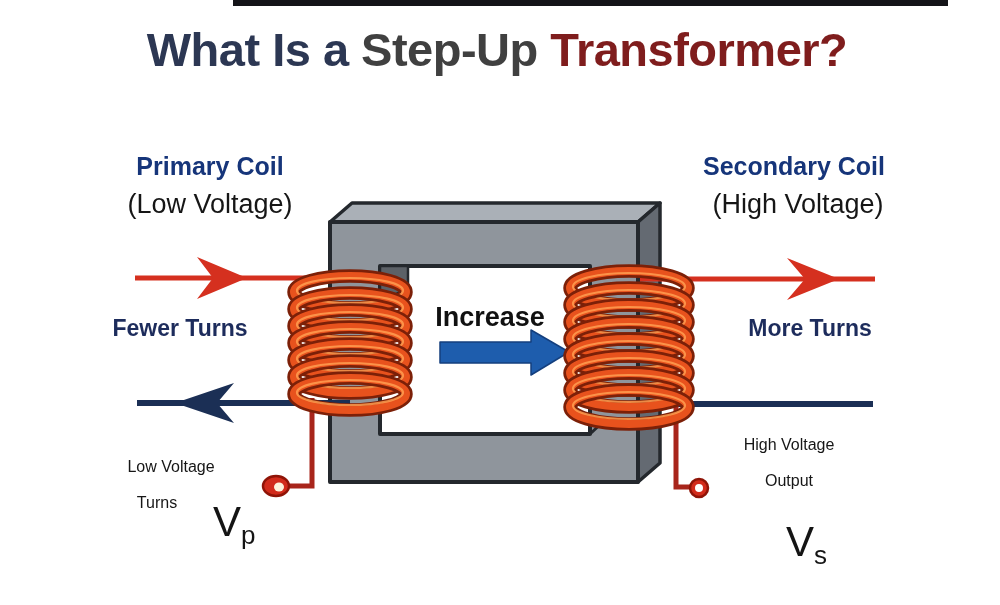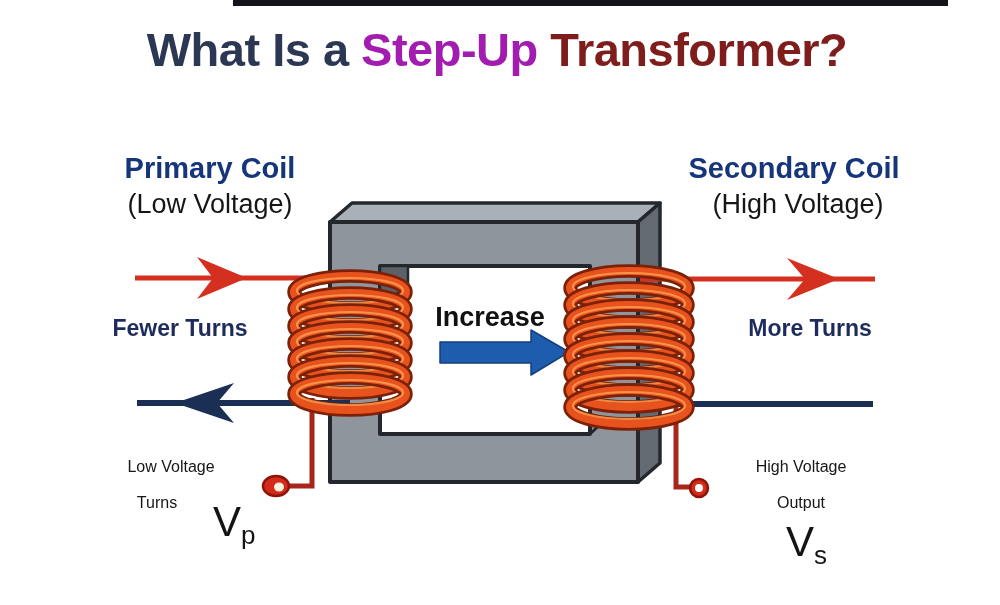--- a/index.html
+++ b/index.html
@@ -6,25 +6,25 @@
   .stage{
     position:relative;width:1000px;height:605px;background:#ffffff;
     font-family:"Liberation Sans","DejaVu Sans",sans-serif;overflow:hidden;
   }
   .top-bar{position:absolute;left:233px;top:0;width:715px;height:6px;background:#141418;}
   .title{
     position:absolute;left:497px;top:22px;transform:translateX(-50%);
     margin:0;white-space:nowrap;font-size:47px;font-weight:bold;letter-spacing:-0.5px;
   }
   .title .t1{color:#2c3753}
-  .title .t2{color:#a21caf}
+  .title .t2{color:#404040}
   .title .t3{color:#7f1d1d}
   .diagram-svg{position:absolute;left:0;top:0;}
   .lbl{position:absolute;transform:translateX(-50%);white-space:nowrap;margin:0;}
-  .coil-head{font-size:29px;font-weight:bold;color:#16357a;}
+  .coil-head{font-size:25px;font-weight:bold;color:#16357a;}
   .volt-note{font-size:27px;font-weight:normal;color:#161616;}
   .turns{font-size:23px;font-weight:bold;color:#1d2c5c;}
   .increase{font-size:27px;font-weight:bold;color:#111111;}
   .io{
     position:absolute;transform:translateX(-50%);text-align:center;
     font-size:16px;font-weight:normal;color:#161616;line-height:36px;white-space:nowrap;
   }
   .sym{
     position:absolute;font-size:42px;font-weight:500;color:#141414;white-space:nowrap;
   }
@@ -143,21 +143,21 @@
   <div class="lbl increase" style="left:490px;top:302px;">Increase</div>
 
   <div class="io" style="left:171px;top:449px;">
     <div>Low Voltage</div>
     <div style="transform:translateX(-14px);">Turns</div>
   </div>
   <div class="sym" style="left:213px;top:498px;">
     <span>V</span><sub>p</sub>
   </div>
 
-  <div class="io" style="left:789px;top:449px;margin-left:12px;">
+  <div class="io" style="left:789px;top:427px;">
     <div>High Voltage</div>
     <div>Output</div>
   </div>
   <div class="sym" style="left:786px;top:518px;">
     <span>V</span><sub>s</sub>
   </div>
 
 </div>
 
 </body></html>

